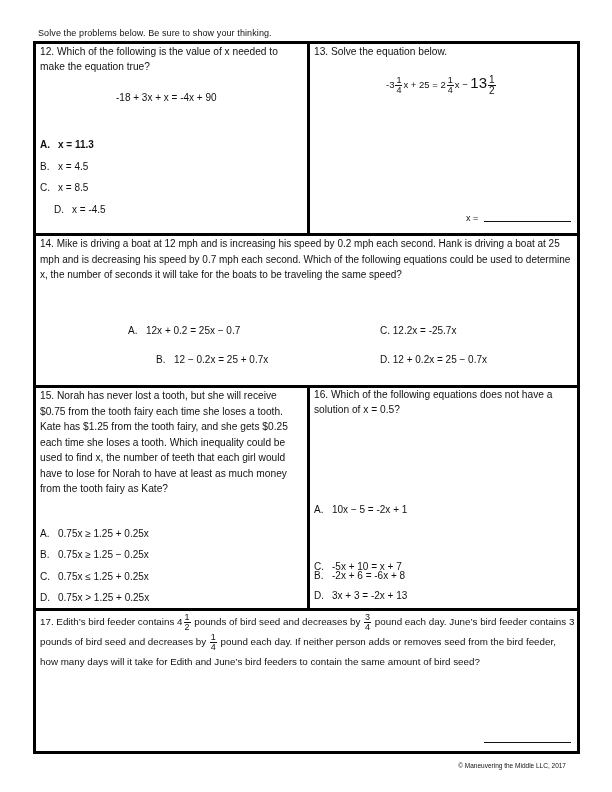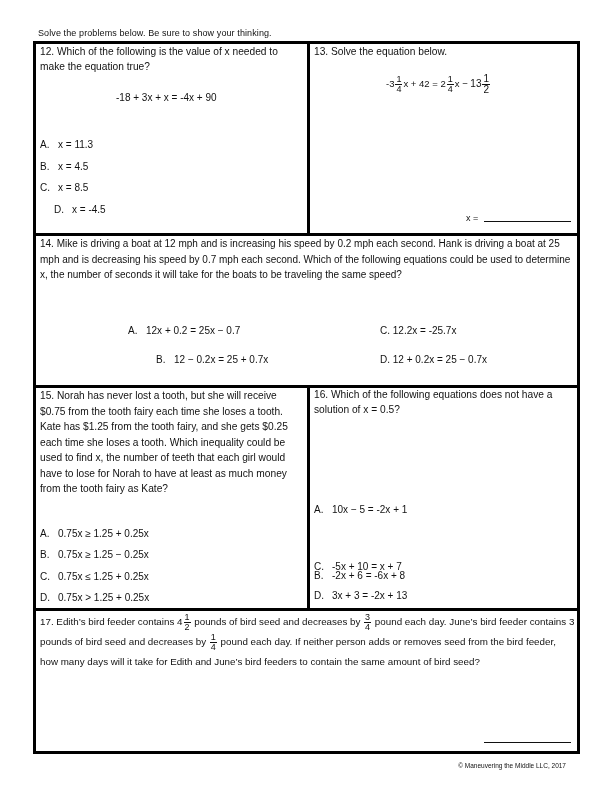--- a/index.html
+++ b/index.html
@@ -18,29 +18,29 @@
   .footer { position:absolute; font-size:6.5px; right:46px; top:762px; }
 </style>
 </head>
 <body>
 
 <div class="instr">Solve the problems below.  Be sure to show your thinking.</div>
 
 <div class="cell" style="left:33px;top:41px;width:277px;height:195px;"></div>
 <div class="q" style="left:40px;top:45px;width:262px;">12.  Which of the following is the value of x needed to make the equation true?</div>
 <div class="eq" style="left:116px;top:92px;">-18 + 3x + x = -4x + 90</div>
-<div class="opt" style="left:40px;top:139px;"><span class="lbl">A.</span><span>x = 11.3</span></div>
+<div class="opt" style="left:40px;top:139px;font-weight:bold;"><span class="lbl">A.</span><span>x = 11.3</span></div>
 <div class="opt" style="left:40px;top:161px;"><span class="lbl">B.</span><span>x = 4.5</span></div>
 <div class="opt" style="left:40px;top:182px;"><span class="lbl">C.</span><span>x = 8.5</span></div>
 <div class="opt" style="left:40px;top:204px;margin-left:14px;"><span class="lbl">D.</span><span>x = -4.5</span></div>
 
 <div class="cell" style="left:307px;top:41px;width:273px;height:195px;"></div>
 <div class="q" style="left:314px;top:45px;">13. Solve the equation below.</div>
 <div class="eq" style="left:386px;top:74px;font-size:9.5px;">
-  <span>-3</span><span class="frac"><span class="num">1</span><span>4</span></span><span>x + 42 = </span><span>2</span><span class="frac"><span class="num">1</span><span>4</span></span><span>x − </span><span style="font-size:10px;">13</span><span class="frac" style="font-size:10px;line-height:10px;"><span class="num">1</span><span>2</span></span>
+  <span>-3</span><span class="frac"><span class="num">1</span><span>4</span></span><span>x + 25 = </span><span>2</span><span class="frac"><span class="num">1</span><span>4</span></span><span>x − </span><span style="font-size:15px;">13</span><span class="frac" style="font-size:10px;line-height:10px;"><span class="num">1</span><span>2</span></span>
 </div>
 <div class="eq" style="left:466px;top:213px;font-size:9px;">x =</div>
 <div class="ansline" style="left:484px;top:221px;width:87px;"></div>
 
 <div class="cell" style="left:33px;top:233px;width:547px;height:155px;"></div>
 <div class="q" style="left:40px;top:236px;width:532px;font-size:10px;line-height:15.5px;">14.  Mike is driving a boat at 12 mph and is increasing his speed by 0.2 mph each second.  Hank is driving a boat at 25 mph and is decreasing his speed by 0.7 mph each second.  Which of the following equations could be used to determine x, the number of seconds it will take for the boats to be traveling the same speed?</div>
 <div class="opt" style="left:128px;top:325px;"><span class="lbl">A.</span><span>12x + 0.2 = 25x − 0.7</span></div>
 <div class="opt" style="left:128px;top:354px;padding-left:28px;"><span class="lbl">B.</span><span>12 − 0.2x = 25 + 0.7x</span></div>
 <div class="opt" style="left:380px;top:325px;"><span>C.</span> <span>12.2x = -25.7x</span></div>
 <div class="opt" style="left:380px;top:354px;"><span>D.</span> <span>12 + 0.2x = 25 − 0.7x</span></div>

